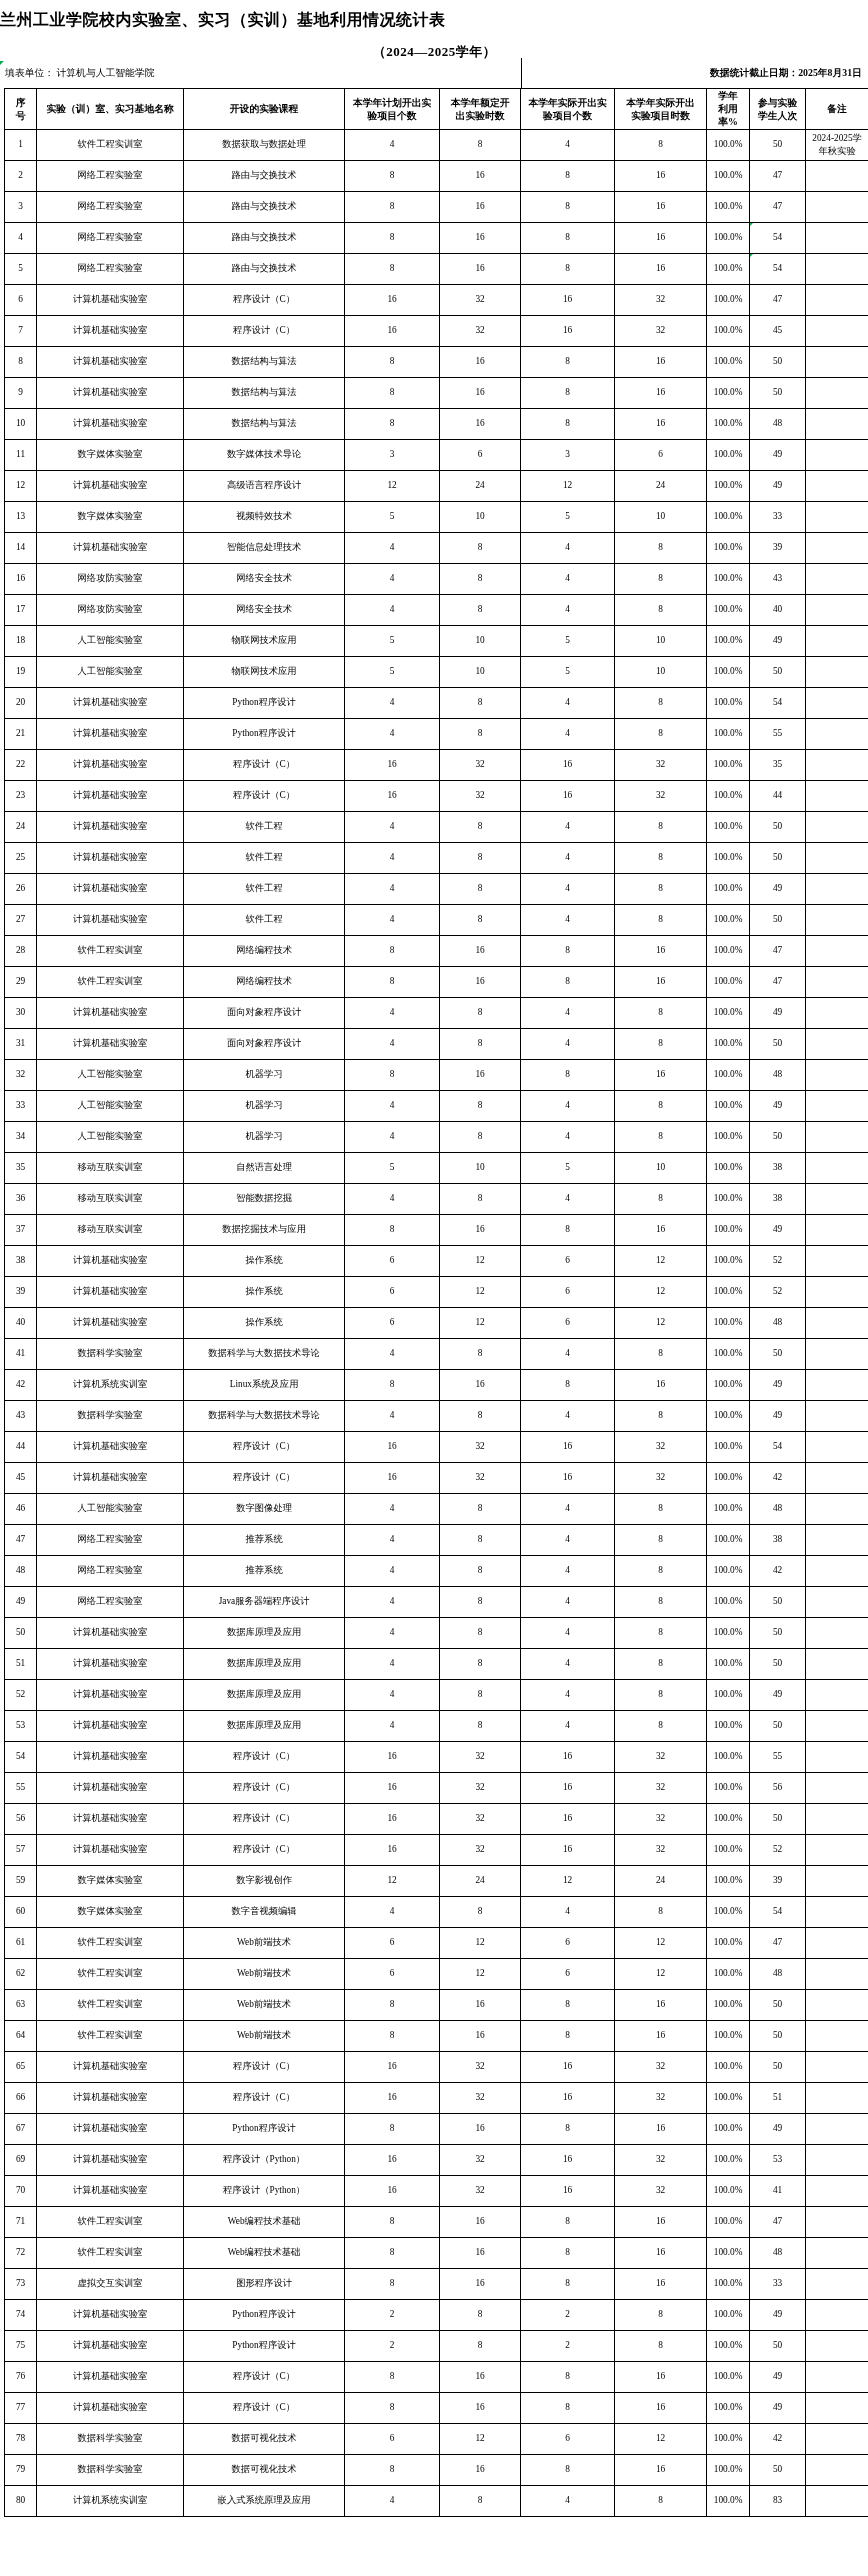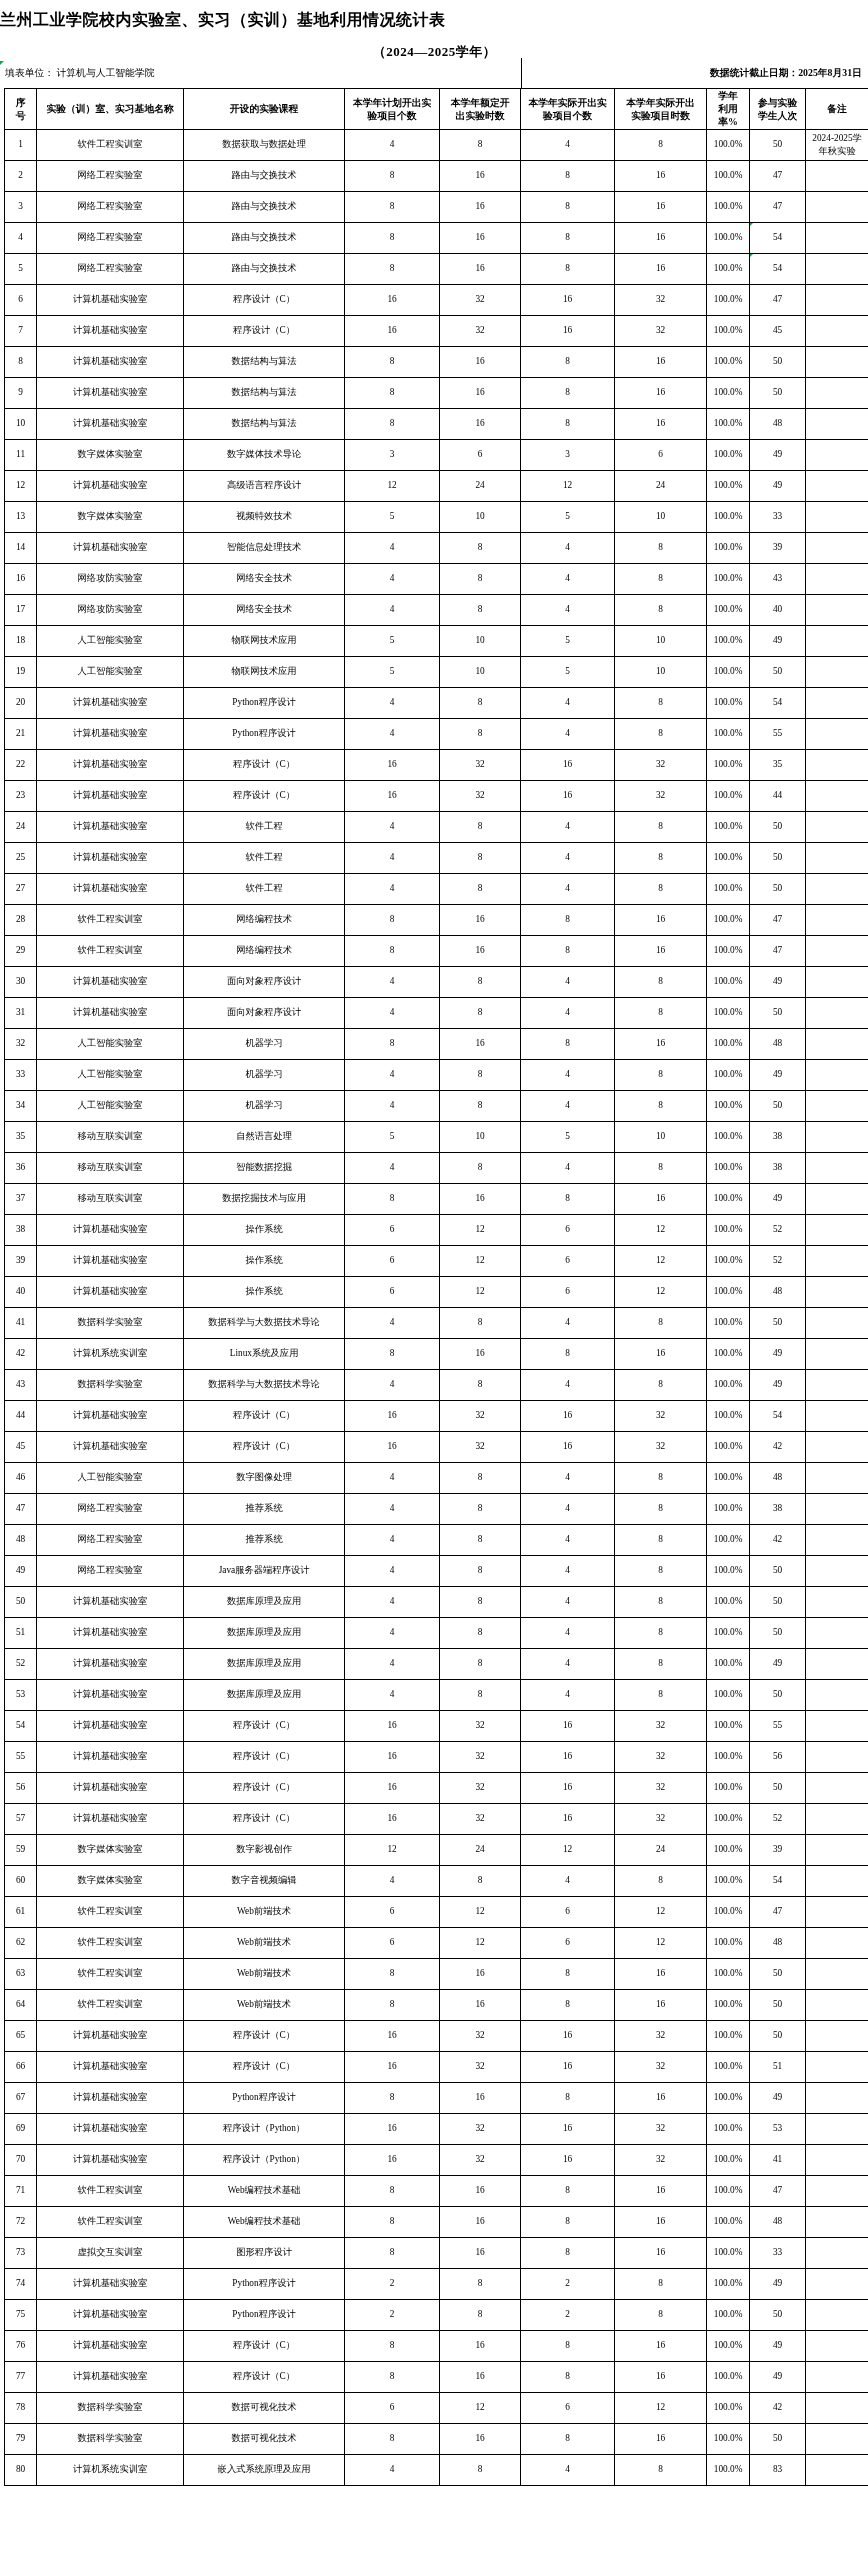--- a/index.html
+++ b/index.html
@@ -372,20 +372,32 @@
         <td>软件工程</td>
         <td>4</td>
         <td>8</td>
         <td>4</td>
         <td>8</td>
         <td>100.0%</td>
         <td>50</td>
         <td class="remark-cell"></td>
       </tr>
       <tr>
+        <td>26</td>
+        <td>计算机基础实验室</td>
+        <td>软件工程</td>
+        <td>4</td>
+        <td>8</td>
+        <td>4</td>
+        <td>8</td>
+        <td>100.0%</td>
+        <td>49</td>
+        <td class="remark-cell"></td>
+      </tr>
+      <tr>
         <td>27</td>
         <td>计算机基础实验室</td>
         <td>软件工程</td>
         <td>4</td>
         <td>8</td>
         <td>4</td>
         <td>8</td>
         <td>100.0%</td>
         <td>50</td>
         <td class="remark-cell"></td>

